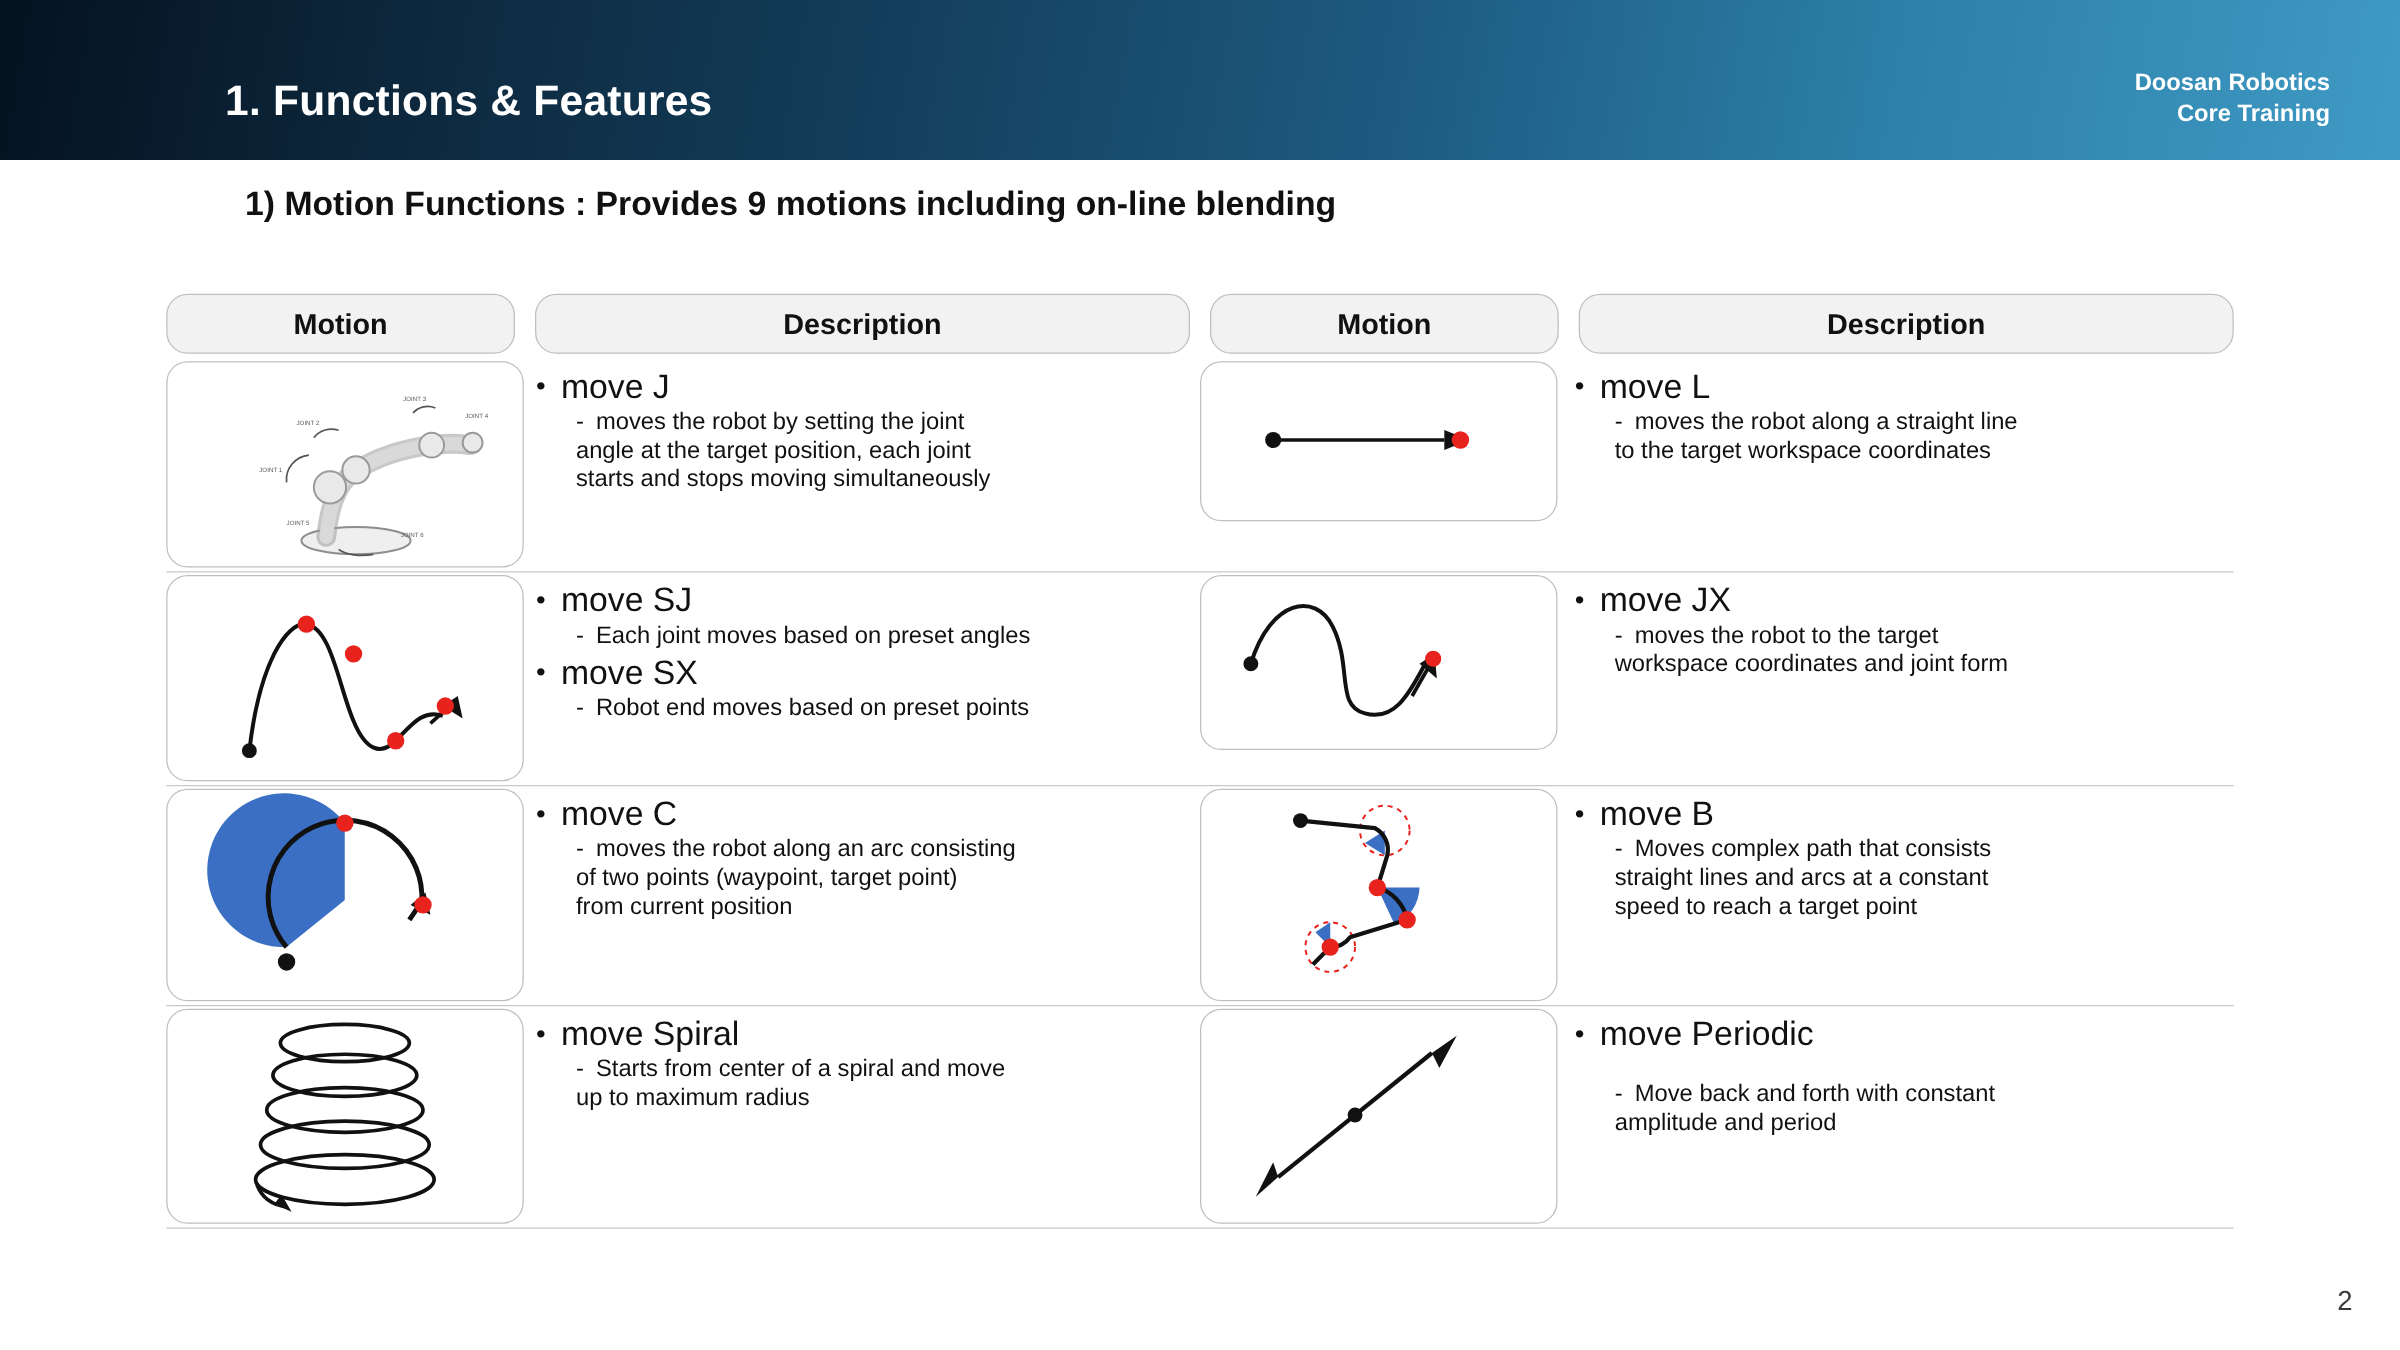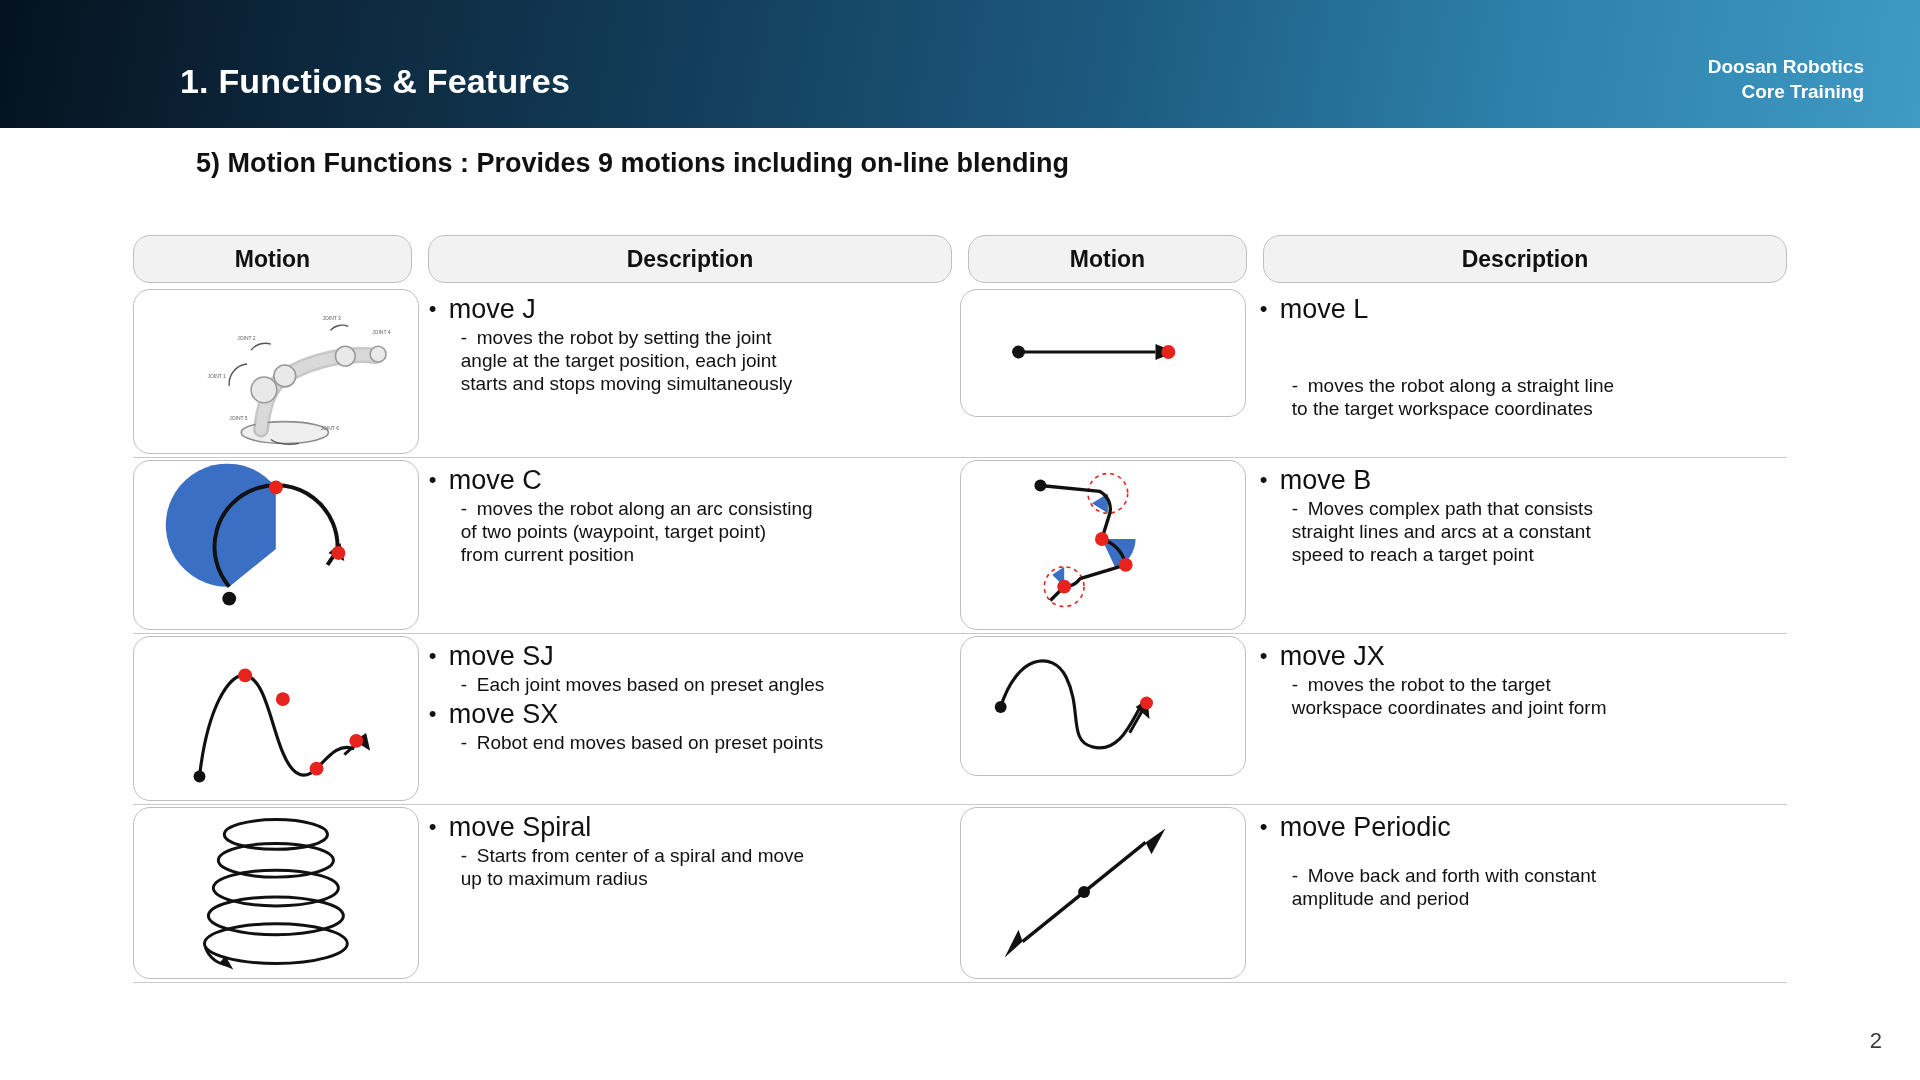--- a/index.html
+++ b/index.html
@@ -157,21 +157,21 @@
 <body>
 
 <div class="header-bar">
   <div class="header-title">1. Functions &amp; Features</div>
   <div class="header-right">
     <div>Doosan Robotics</div>
     <div>Core Training</div>
   </div>
 </div>
 
-<div class="subtitle">5) Motion Functions : Provides 9 motions including on-line blending</div>
+<div class="subtitle">1) Motion Functions : Provides 9 motions including on-line blending</div>
 
 <div class="table-wrap">
 
   <div class="row head-row">
     <div class="cell col-motion">Motion</div>
     <div class="cell col-desc">Description</div>
     <div class="cell col-motion">Motion</div>
     <div class="cell col-desc">Description</div>
   </div>
 
@@ -208,24 +208,60 @@
 starts and stops moving simultaneously</span></div>
     </div>
     <div class="cell col-motion fig-cell second" style="height:128px;">
       <svg width="286" height="126" viewBox="0 0 286 126">
         <line x1="58" y1="62" x2="196" y2="62" stroke="#111" stroke-width="3"></line>
         <polygon points="196,54 216,62 196,70" fill="#111"></polygon>
         <circle cx="58" cy="62" r="6.5" fill="#111"></circle>
         <circle cx="209" cy="62" r="7" fill="#e8221c"></circle>
       </svg>
     </div>
-    <div class="cell col-desc desc-cell second" style="height:165px;gap:48px;">
+    <div class="cell col-desc desc-cell second" style="height:165px;">
       <div class="item-title"><span class="bullet">•</span><span>move L</span></div>
       <div class="item-sub"><span class="dash">-</span><span class="sub-text">moves the robot along a straight line
 to the target workspace coordinates</span></div>
+    </div>
+    <div class="row-sep"></div>
+  </div>
+
+  <div class="row body-row" style="height:165px;">
+    <div class="cell col-motion fig-cell" style="height:165px;">
+      <svg width="286" height="163" viewBox="0 0 286 163">
+        <path d="M66 140 C74 70 96 36 112 38 C132 41 138 88 150 116 C160 140 172 144 184 132 C196 120 206 106 222 112" fill="none" stroke="#111" stroke-width="3.2"></path>
+        <line x1="212" y1="118" x2="232" y2="100" stroke="#111" stroke-width="3"></line>
+        <polygon points="234,96 238,114 222,104" fill="#111"></polygon>
+        <circle cx="66" cy="140" r="6" fill="#111"></circle>
+        <circle cx="112" cy="38" r="7" fill="#e8221c"></circle>
+        <circle cx="150" cy="62" r="7" fill="#e8221c"></circle>
+        <circle cx="184" cy="132" r="7" fill="#e8221c"></circle>
+        <circle cx="224" cy="104" r="7" fill="#e8221c"></circle>
+      </svg>
+    </div>
+    <div class="cell col-desc desc-cell" style="height:165px;">
+      <div class="item-title"><span class="bullet">•</span><span>move SJ</span></div>
+      <div class="item-sub"><span class="dash">-</span><span class="sub-text">Each joint moves based on preset angles</span></div>
+      <div class="item-title" style="margin-top:2px;"><span class="bullet">•</span><span>move SX</span></div>
+      <div class="item-sub"><span class="dash">-</span><span class="sub-text">Robot end moves based on preset points</span></div>
+    </div>
+    <div class="cell col-motion fig-cell second" style="height:140px;">
+      <svg width="286" height="138" viewBox="0 0 286 138">
+        <path d="M40 70 C56 18 92 12 106 40 C122 72 108 104 132 110 C160 118 172 84 184 64" fill="none" stroke="#111" stroke-width="3.2"></path>
+        <line x1="170" y1="96" x2="186" y2="68" stroke="#111" stroke-width="3"></line>
+        <polygon points="188,62 190,82 176,70" fill="#111"></polygon>
+        <circle cx="40" cy="70" r="6" fill="#111"></circle>
+        <circle cx="187" cy="66" r="6.5" fill="#e8221c"></circle>
+      </svg>
+    </div>
+    <div class="cell col-desc desc-cell second" style="height:165px;">
+      <div class="item-title"><span class="bullet">•</span><span>move JX</span></div>
+      <div class="item-sub"><span class="dash">-</span><span class="sub-text">moves the robot to the target
+workspace coordinates and joint form</span></div>
     </div>
     <div class="row-sep"></div>
   </div>
 
   <div class="row body-row" style="height:170px;">
     <div class="cell col-motion fig-cell" style="height:170px;">
       <svg width="286" height="168" viewBox="0 0 286 168">
         <path d="M143 88 L143 26 A62 62 0 1 0 96 126 Z" fill="#3a6fc4"></path>
         <path d="M143 88 L205 88 A62 62 0 0 0 143 26 Z" fill="#ffffff"></path>
         <path d="M96 126 A62 62 0 1 1 205 90" fill="none" stroke="#111" stroke-width="4"></path>
@@ -257,56 +293,20 @@
         <circle cx="142" cy="78" r="7" fill="#e8221c"></circle>
         <circle cx="166" cy="104" r="7" fill="#e8221c"></circle>
         <circle cx="104" cy="126" r="7" fill="#e8221c"></circle>
       </svg>
     </div>
     <div class="cell col-desc desc-cell second" style="height:170px;">
       <div class="item-title"><span class="bullet">•</span><span>move B</span></div>
       <div class="item-sub"><span class="dash">-</span><span class="sub-text">Moves complex path that consists
 straight lines and arcs at a constant
 speed to reach a target point</span></div>
-    </div>
-    <div class="row-sep"></div>
-  </div>
-
-  <div class="row body-row" style="height:165px;">
-    <div class="cell col-motion fig-cell" style="height:165px;">
-      <svg width="286" height="163" viewBox="0 0 286 163">
-        <path d="M66 140 C74 70 96 36 112 38 C132 41 138 88 150 116 C160 140 172 144 184 132 C196 120 206 106 222 112" fill="none" stroke="#111" stroke-width="3.2"></path>
-        <line x1="212" y1="118" x2="232" y2="100" stroke="#111" stroke-width="3"></line>
-        <polygon points="234,96 238,114 222,104" fill="#111"></polygon>
-        <circle cx="66" cy="140" r="6" fill="#111"></circle>
-        <circle cx="112" cy="38" r="7" fill="#e8221c"></circle>
-        <circle cx="150" cy="62" r="7" fill="#e8221c"></circle>
-        <circle cx="184" cy="132" r="7" fill="#e8221c"></circle>
-        <circle cx="224" cy="104" r="7" fill="#e8221c"></circle>
-      </svg>
-    </div>
-    <div class="cell col-desc desc-cell" style="height:165px;">
-      <div class="item-title"><span class="bullet">•</span><span>move SJ</span></div>
-      <div class="item-sub"><span class="dash">-</span><span class="sub-text">Each joint moves based on preset angles</span></div>
-      <div class="item-title" style="margin-top:2px;"><span class="bullet">•</span><span>move SX</span></div>
-      <div class="item-sub"><span class="dash">-</span><span class="sub-text">Robot end moves based on preset points</span></div>
-    </div>
-    <div class="cell col-motion fig-cell second" style="height:140px;">
-      <svg width="286" height="138" viewBox="0 0 286 138">
-        <path d="M40 70 C56 18 92 12 106 40 C122 72 108 104 132 110 C160 118 172 84 184 64" fill="none" stroke="#111" stroke-width="3.2"></path>
-        <line x1="170" y1="96" x2="186" y2="68" stroke="#111" stroke-width="3"></line>
-        <polygon points="188,62 190,82 176,70" fill="#111"></polygon>
-        <circle cx="40" cy="70" r="6" fill="#111"></circle>
-        <circle cx="187" cy="66" r="6.5" fill="#e8221c"></circle>
-      </svg>
-    </div>
-    <div class="cell col-desc desc-cell second" style="height:165px;">
-      <div class="item-title"><span class="bullet">•</span><span>move JX</span></div>
-      <div class="item-sub"><span class="dash">-</span><span class="sub-text">moves the robot to the target
-workspace coordinates and joint form</span></div>
     </div>
     <div class="row-sep"></div>
   </div>
 
   <div class="row body-row" style="height:172px;">
     <div class="cell col-motion fig-cell" style="height:172px;">
       <svg width="286" height="170" viewBox="0 0 286 170">
         <g fill="none" stroke="#111" stroke-width="3">
           <ellipse cx="143" cy="26" rx="52" ry="15"></ellipse>
           <ellipse cx="143" cy="52" rx="58" ry="17"></ellipse>

